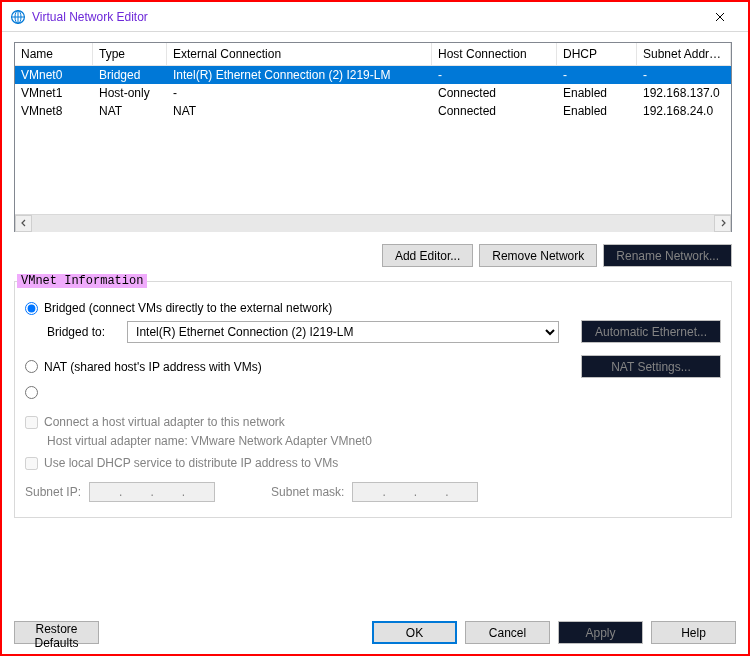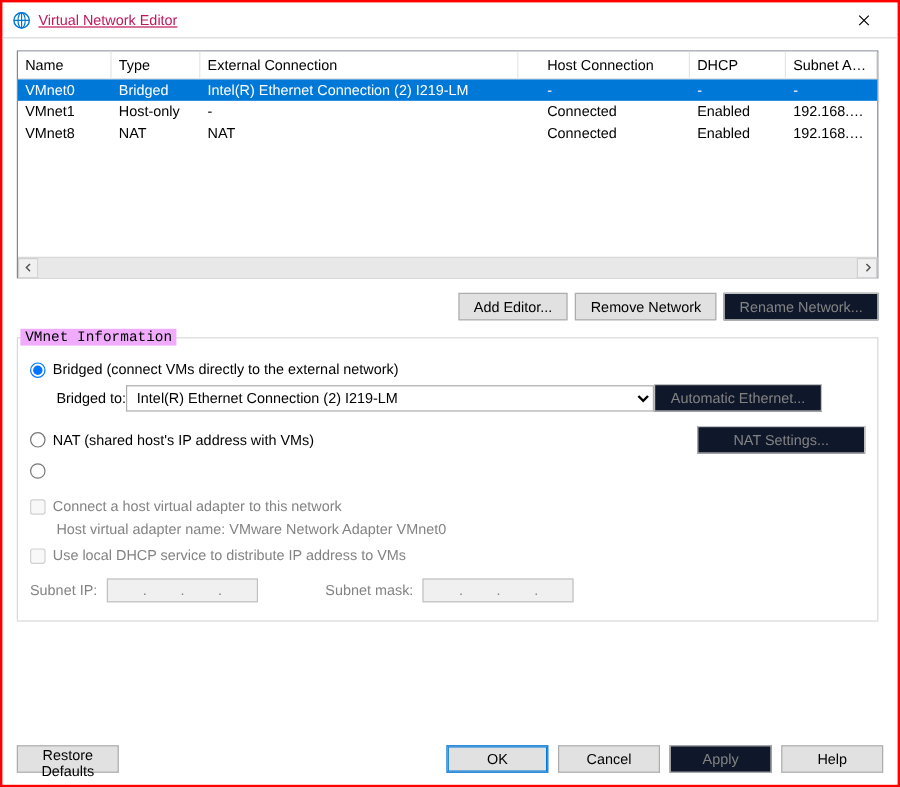--- a/index.html
+++ b/index.html
@@ -17,21 +17,21 @@
     color: #000;
   }
   .titlebar {
     display: flex;
     align-items: center;
     height: 30px;
     padding: 0 8px 0 8px;
     border-bottom: 1px solid #d9d9d9;
   }
   .titlebar .icon { width:16px; height:16px; margin-right:6px; }
-  .titlebar .title { flex: 1; color:#be185d; font-size:12px;text-decoration:underline; }
+  .titlebar .title { flex: 1; color:#6d28d9; font-size:12px; }
   .titlebar .close {
     width: 40px; height: 28px; display:flex; align-items:center; justify-content:center;
     cursor:pointer;
   }
   .content {
     flex:1; padding: 10px 16px 10px 12px; display:flex; flex-direction:column;
   }
   .table-wrap {
     border:1px solid #828790;
     height: 190px;
@@ -43,21 +43,21 @@
     padding:4px 6px; font-size:12px; border-right:1px solid #e5e5e5; white-space:nowrap;
     overflow:hidden; text-overflow:ellipsis; cursor:pointer;
   }
   .tbody { flex:1; overflow:hidden; }
   .tr { display:flex; height:18px; align-items:center; }
   .tr.selected { background:#0078d7; color:#fff; }
   .td {
     padding:1px 6px; font-size:12px; white-space:nowrap; overflow:hidden; text-overflow:ellipsis;
   }
   .col-name{width:78px;} .col-type{width:74px;} .col-ext{width:265px;}
-  .col-host{width:125px;margin-left:18px;} .col-dhcp{width:80px;} .col-subnet{flex:1;}
+  .col-host{width:125px;} .col-dhcp{width:80px;} .col-subnet{flex:1;}
   .hscroll {
     height:17px; display:flex; align-items:center; background:#f0f0f0; border-top:1px solid #d9d9d9;
   }
   .hscroll .arrow {
     width:17px; height:17px; display:flex; align-items:center; justify-content:center; background:#f0f0f0;
     border:1px solid #cfcfcf; cursor:pointer;
   }
   .hscroll .track { flex:1; height:17px; background:#e8e8e8; }
   .btnrow {
     display:flex; justify-content:flex-end; gap:6px; margin:12px 0 8px 0;
@@ -173,21 +173,21 @@
     <button disabled="">Rename Network...</button>
   </div>
 
   <div class="groupbox">
     <div class="group-title">VMnet Information</div>
 
     <div class="form-row">
       <input type="radio" name="mode" checked="" style="">
       <label class="radio-label">Bridged (connect VMs directly to the external network)</label>
     </div>
-    <div class="form-row indent" style="gap:0;">
+    <div class="form-row indent" style="gap:22px;">
       <label>Bridged to:</label>
       <select style="flex:1; max-width:440px;">
         <option>Intel(R) Ethernet Connection (2) I219-LM</option>
       </select>
       <button disabled="" class="sidebtn">Automatic Ethernet...</button>
     </div>
 
     <div class="form-row" style="justify-content:space-between; margin-top:12px;align-items:center;">
       <div style="display:flex; align-items:center;">
         <input type="radio" name="mode" style="">

